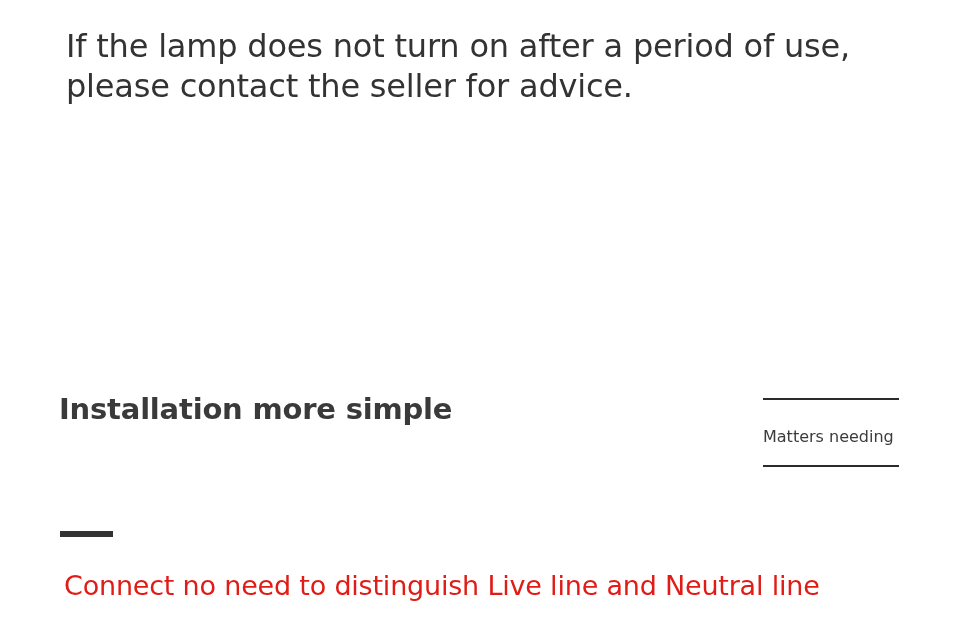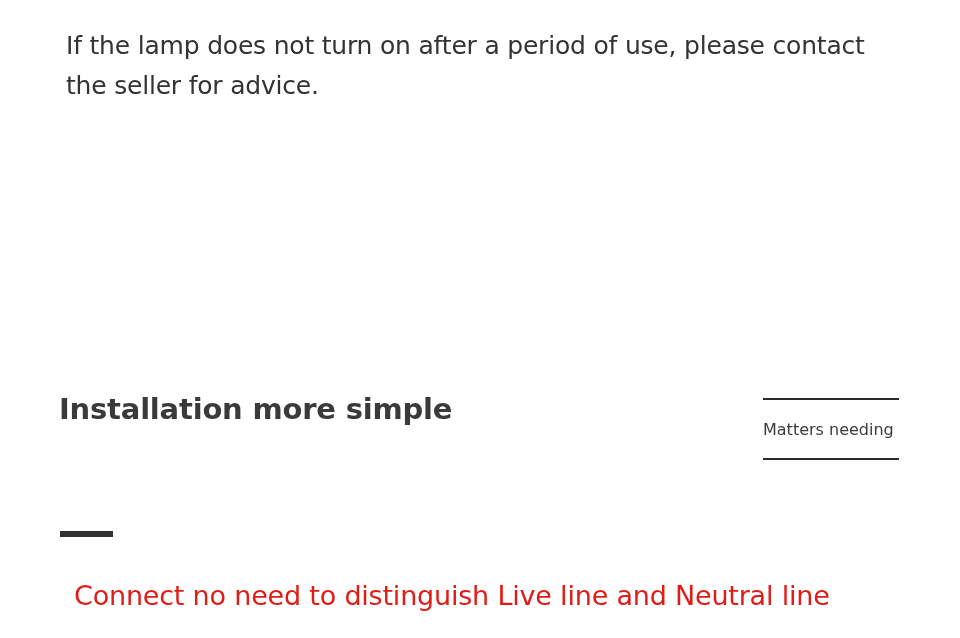--- a/index.html
+++ b/index.html
@@ -23,21 +23,21 @@
   }
 
   
   .intro-block {
     position: absolute;
     left: 66px;
     top: 26px;
     width: 830px;
   }
   .para {
-    font-size: 25px;
+    font-size: 32px;
     line-height: 40px;
     color: #333333;
     font-weight: 400;
     letter-spacing: -0.2px;
     margin: 0;
     white-space: pre-wrap;
   }
   .para-spacer {
     height: 40px;
   }
@@ -84,20 +84,21 @@
   .caption-text {
     font-size: 16px;
     line-height: 32px;
     color: #3c3c3c;
     font-weight: 400;
     padding: 14px 0 12px 0;
     letter-spacing: 0;
   }
   .caption-line {
     display: block;
+    margin-top: 7px;
   }
 
   
   .accent-bar {
     position: absolute;
     left: 60px;
     top: 531px;
     width: 53px;
     height: 6px;
     background: #333333;
@@ -105,21 +106,21 @@
 
   
   .red-note {
     position: absolute;
     left: 60px;
     top: 563px;
     font-size: 27px;
     line-height: 38px;
     font-weight: 400;
     letter-spacing: -0.2px;
-    margin: 14px;
+    margin: 4px;
   }
 </style>
 </head>
 <body>
 
 <div class="page">
 
   <div class="intro-block">
     <p class="para">If the lamp does not turn on after a period of use, please contact the seller for advice.</p>
     <div class="para-spacer"></div>

